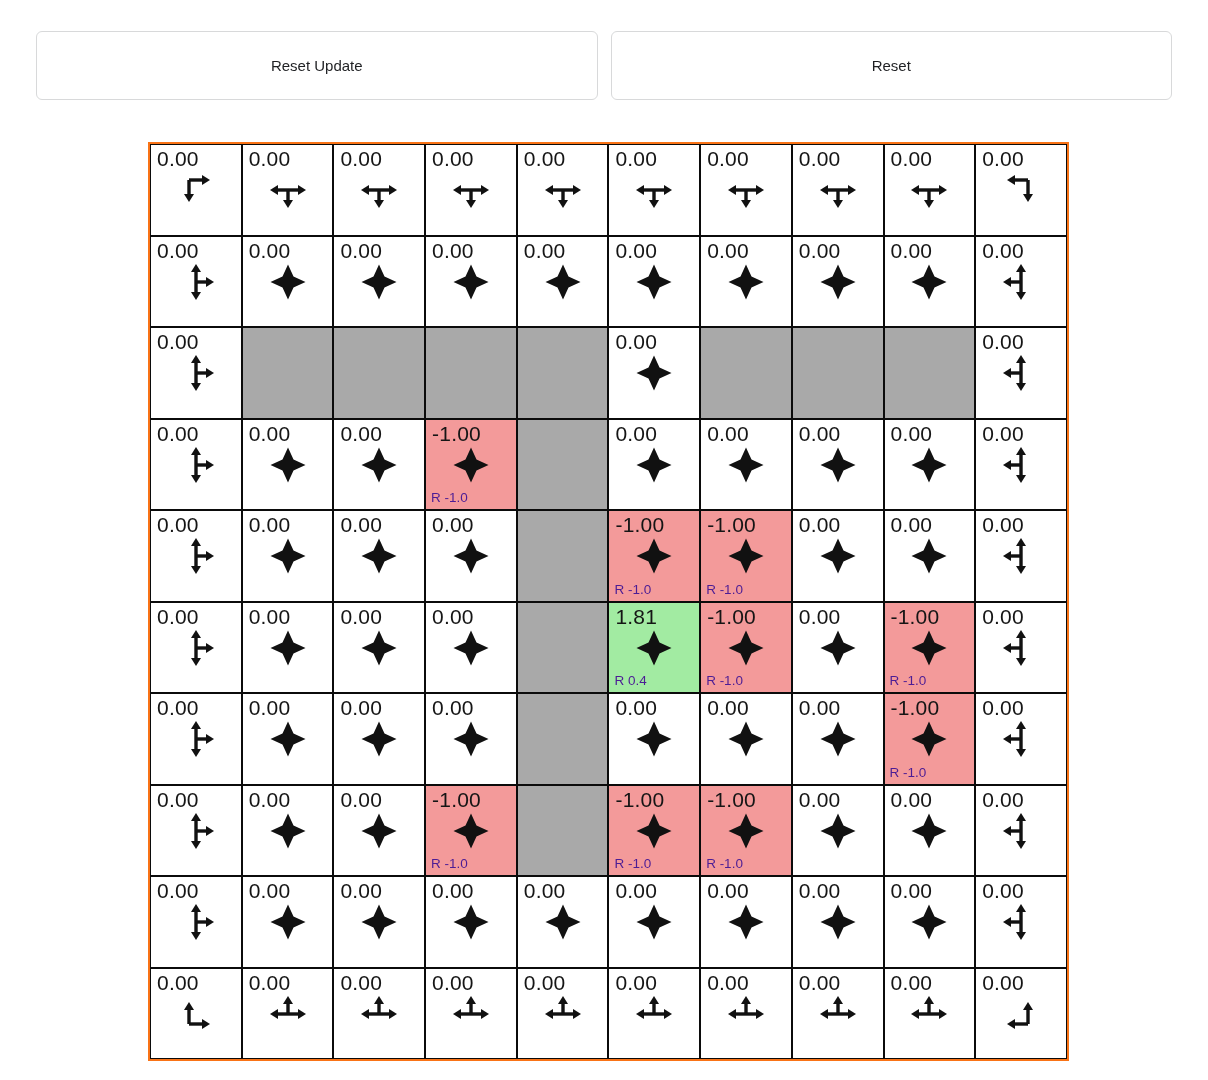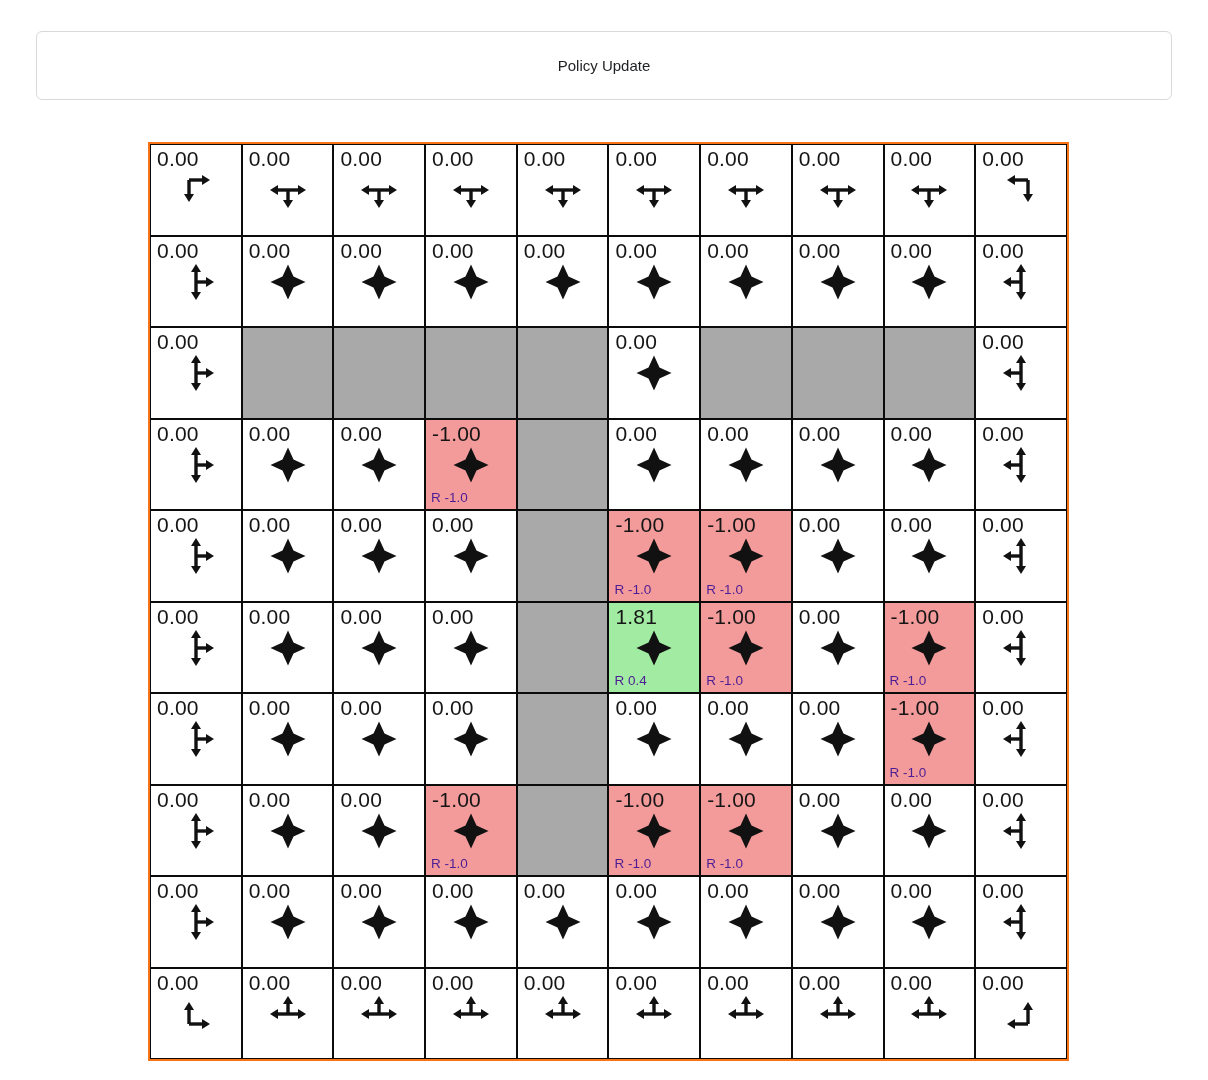--- a/index.html
+++ b/index.html
@@ -54,21 +54,22 @@
   }
   .arrow {
     position: absolute; top: 25px; left: 50%;
     transform: translateX(-50%);
   }
 </style>
 </head>
 <body>
 
 <div class="toolbar">
-  <button class="btn btn-1">Policy Update</button>
+  <button class="btn btn-1">Reset Update</button>
+  <button class="btn btn-3">Reset</button>
 </div>
 
 <div class="grid-wrap">
   <div class="grid">
       <div class="cell">
         <div class="val">0.00</div>
         <svg width="40" height="40" viewBox="0 0 40 40" class="arrow">
           <line x1="13" y1="10" x2="28" y2="10" stroke="#111111" stroke-width="3.4"></line>
           <polygon points="34,10 26,5 26,15" fill="#111111"></polygon>
           <line x1="13" y1="10" x2="13" y2="25" stroke="#111111" stroke-width="3.4"></line>

